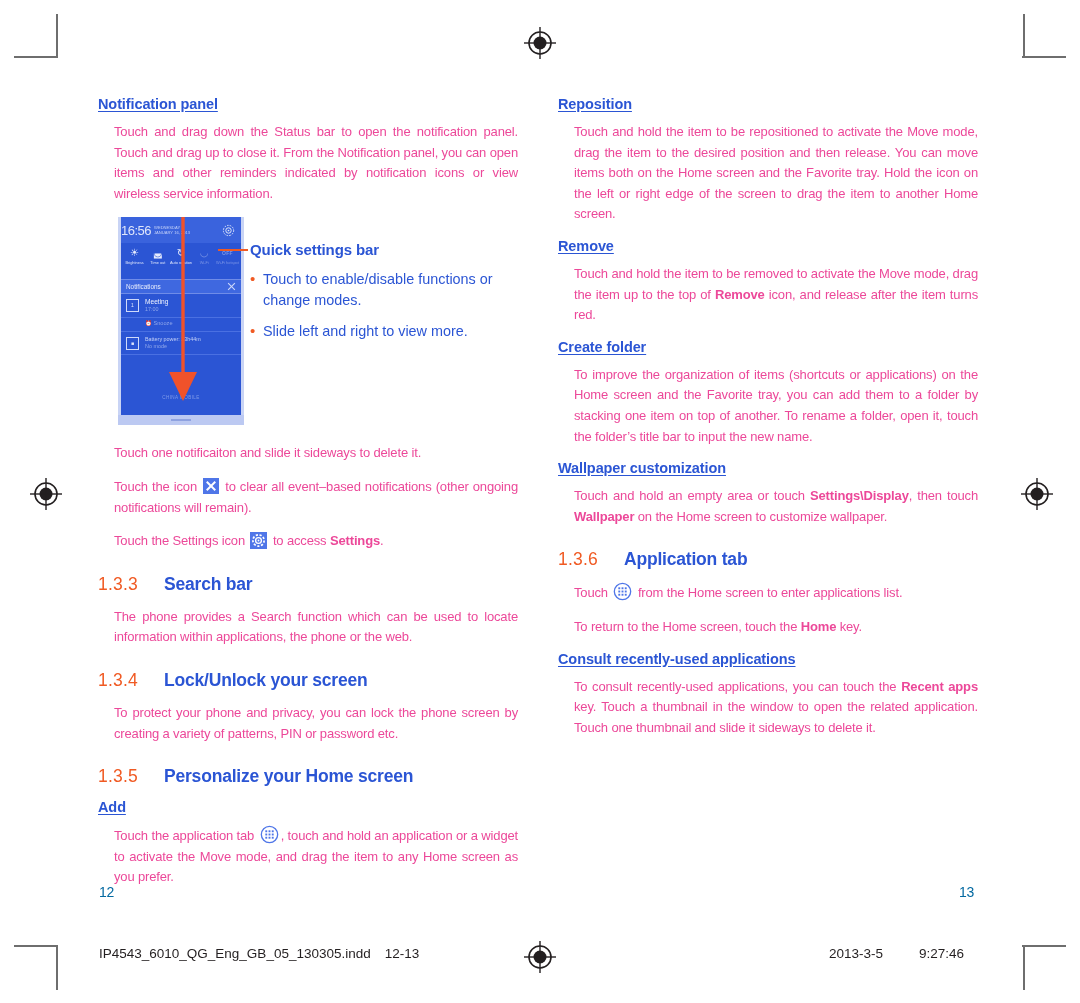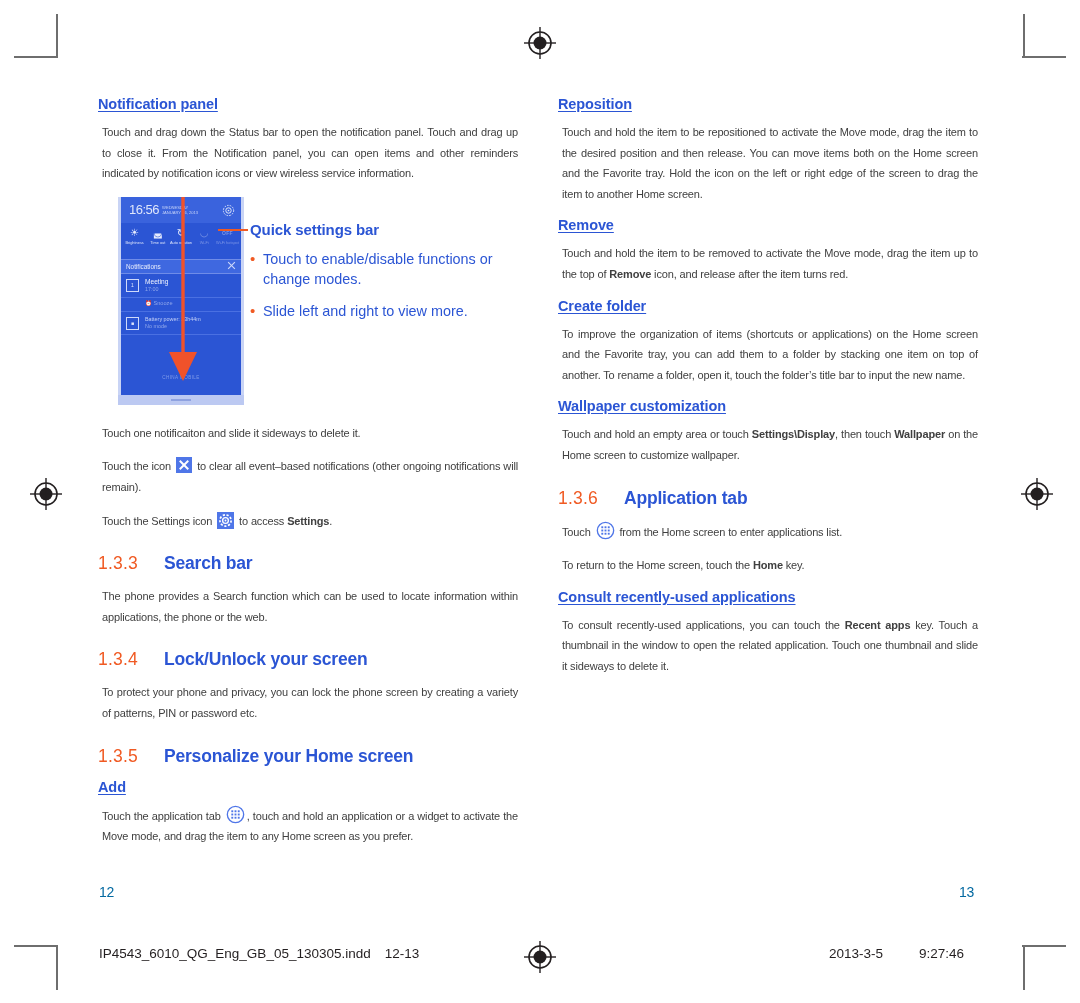--- a/index.html
+++ b/index.html
@@ -39,24 +39,24 @@
   .sub-head {
     font-size: 14.5px;
     font-weight: bold;
     color: #2b55d4;
     text-decoration: underline;
     text-underline-offset: 2px;
     margin: 0 0 10px 0;
     letter-spacing: -0.1px;
   }
   p.body {
-    font-size: 11px;
+    font-size: 13px;
     line-height: 20.6px;
-    color: #404040;
-    margin: 0 0 13px 4px;
+    color: #ec4899;
+    margin: 0 0 13px 16px;
     text-align: justify;
     letter-spacing: -0.15px;
   }
   p.body.last { margin-bottom: 0; }
   p.body.nojust { text-align: left; }
   b { font-weight: bold; }
 
   .sec {
     margin: 22px 0 12px 0;
     display: flex;
@@ -97,21 +97,21 @@
     position: absolute;
     left: 3px; top: 0; right: 3px; bottom: 9px;
     background: #2b55d4;
     overflow: hidden;
   }
   .ph-status {
     height: 26px;
     background: #3a63dd;
     display: flex;
     align-items: center;
-    padding: 0 8px;
+    padding: 0 0;
     box-sizing: border-box;
     position: relative;
   }
   .ph-time { font-size: 13px; color: #dfe6fb; letter-spacing: -0.5px; }
   .ph-date {
     font-size: 4.1px; color: #c5d2f8; line-height: 5.2px;
     margin-left: 3px; text-transform: uppercase;
   }
   .ph-gear-wrap { position: absolute; right: 6px; top: 6px; }
   .ph-quick {

